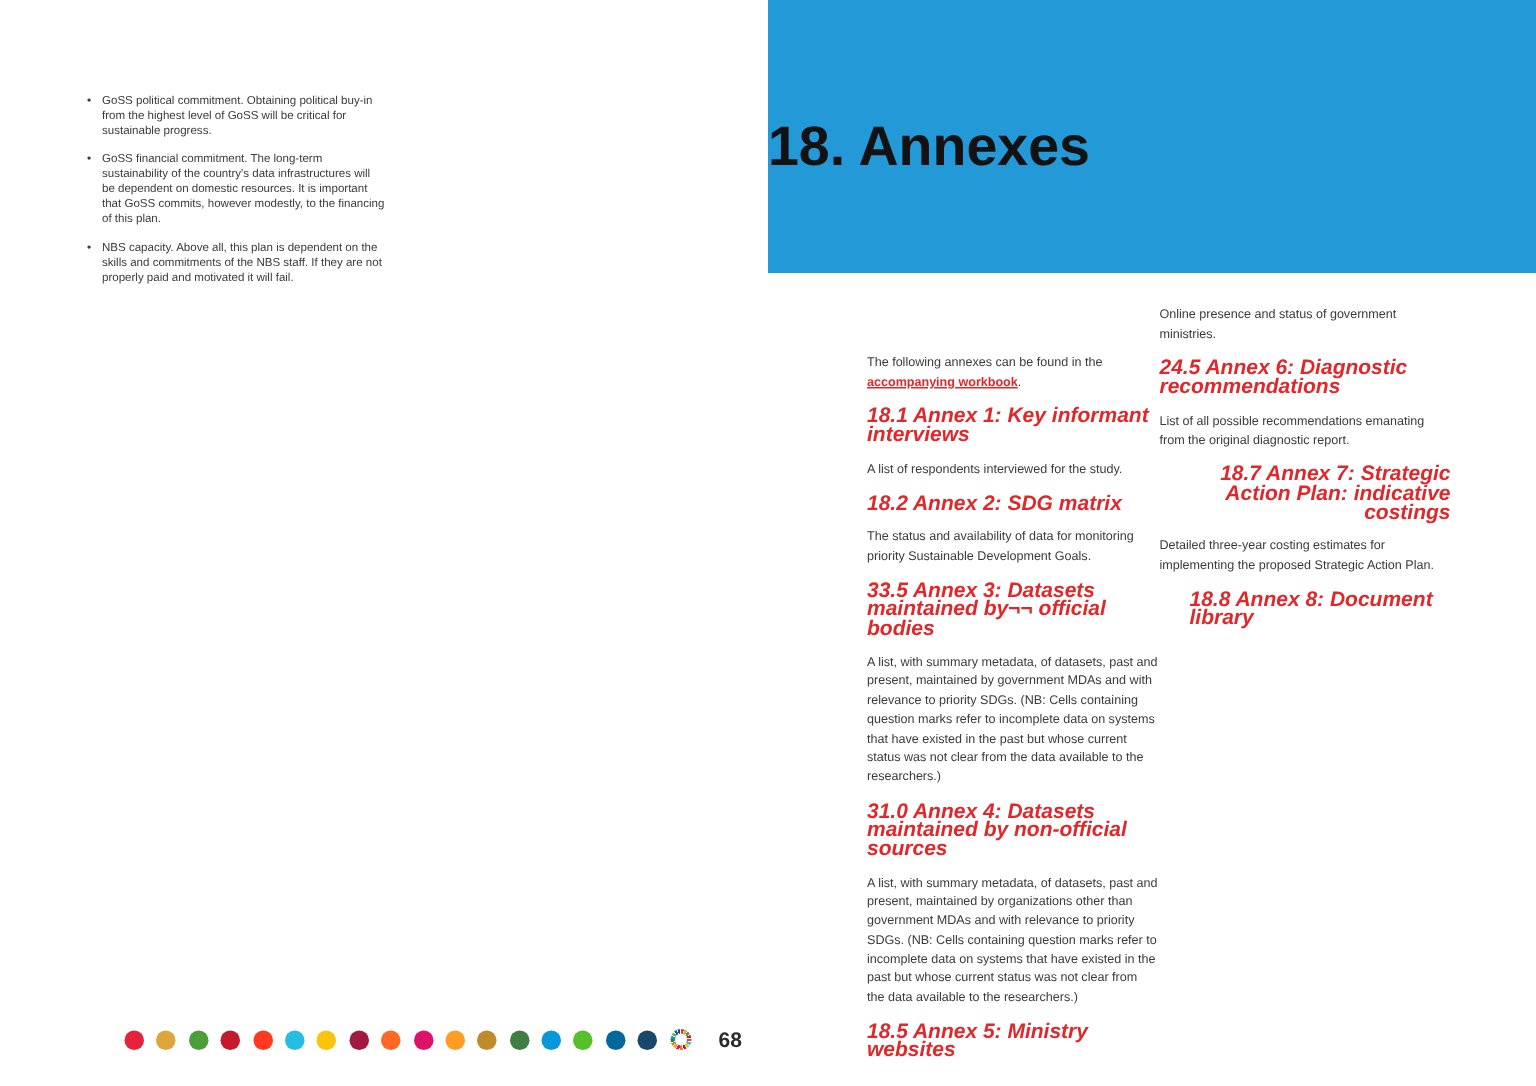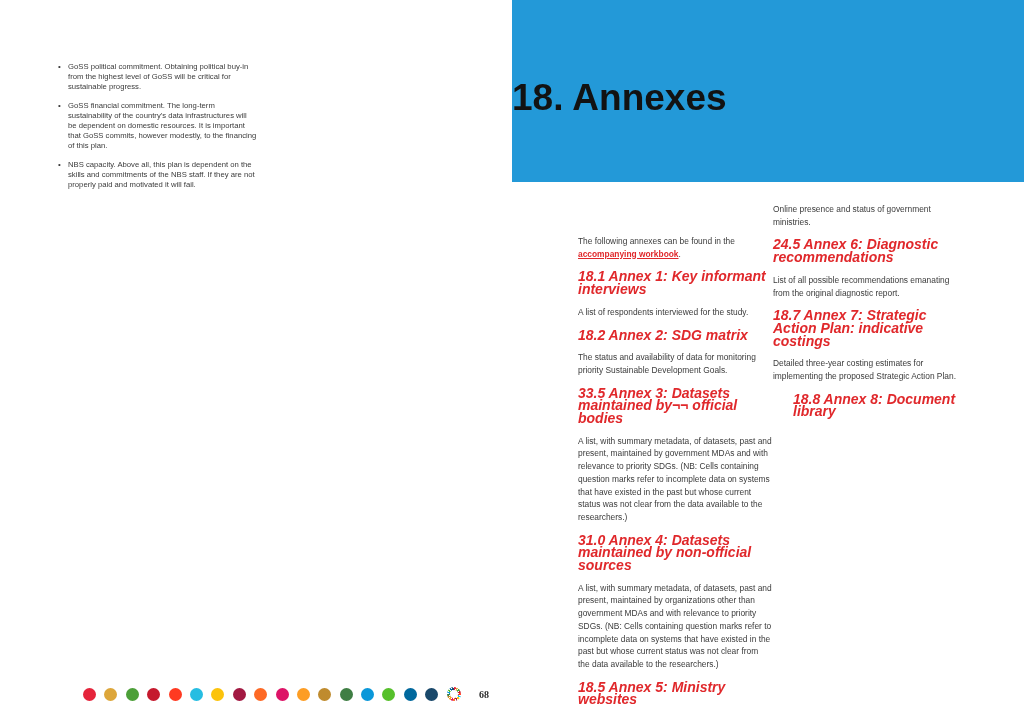--- a/index.html
+++ b/index.html
@@ -53,21 +53,21 @@
   
   .footer {
     position: absolute; bottom: 23px;
     display: flex; align-items: center; gap: 8.4px;
   }
   .footer-left { left: 83px; }
   .dot { width: 13px; height: 13px; border-radius: 50%; display: inline-block; flex: 0 0 auto; }
   .wheel { position: relative; width: 14px; height: 14px; }
   .wheel .hole { position: absolute; inset: 3px; background: #fff; border-radius: 50%; }
   .page-number {
-    font-size: 10px; font-weight: 700; color: #2b2b2b; margin-left: 10px; font-family: Liberation Serif, serif;
+    font-size: 14px; font-weight: 700; color: #2b2b2b; margin-left: 10px;
   }
 </style>
 </head>
 <body>
 
 <div class="spread">
 
   <div class="page-left">
     <ul class="bullet-list">
       <li>
@@ -134,21 +134,21 @@
 
       <h2 class="sec-heading" style="color: rgb(224, 40, 43);">18.5 Annex 5: Ministry websites</h2>
     </div>
 
     <div class="col col-2">
       <p>Online presence and status of government ministries.</p>
 
       <h2 class="sec-heading" style="color: rgb(224, 40, 43);">24.5 Annex 6: Diagnostic recommendations</h2>
       <p>List of all possible recommendations emanating from the original diagnostic report.</p>
 
-      <h2 class="sec-heading" style="color: rgb(224, 40, 43);">18.7 Annex 7: Strategic Action Plan: indicative costings</h2>
+      <h2 class="sec-heading" style="color: rgb(224, 40, 43); text-align: right;">18.7 Annex 7: Strategic Action Plan: indicative costings</h2>
       <p>Detailed three-year costing estimates for implementing the proposed Strategic Action Plan.</p>
 
       <h2 class="sec-heading" style="color: rgb(224, 40, 43); margin-left: 20px;">18.8 Annex 8: Document library</h2>
     </div>
 
   </div>
 
 </div>
 
 </body></html>

